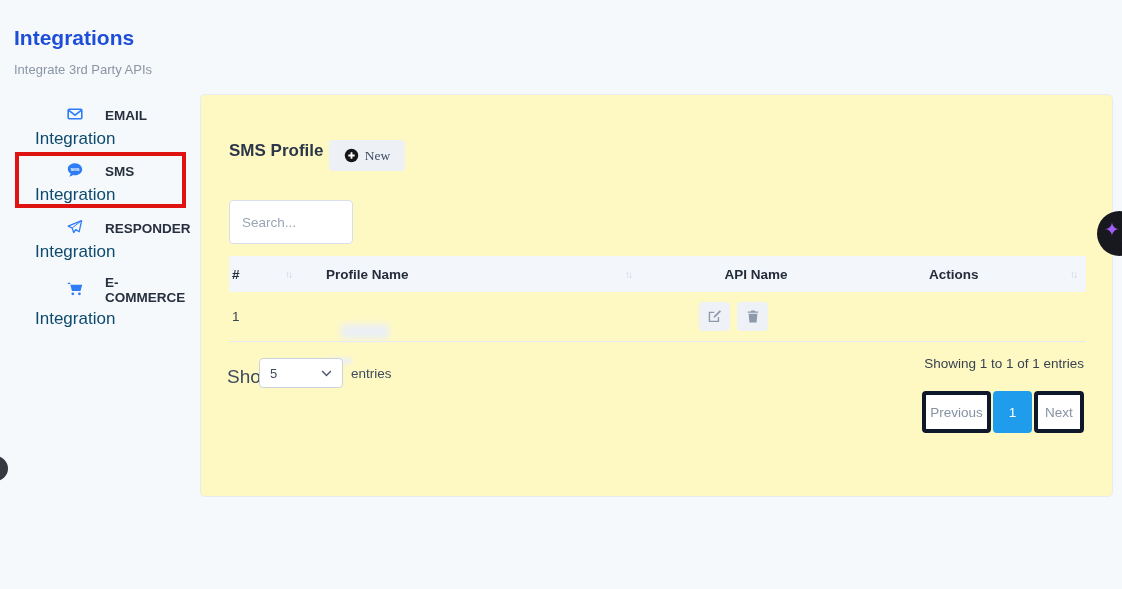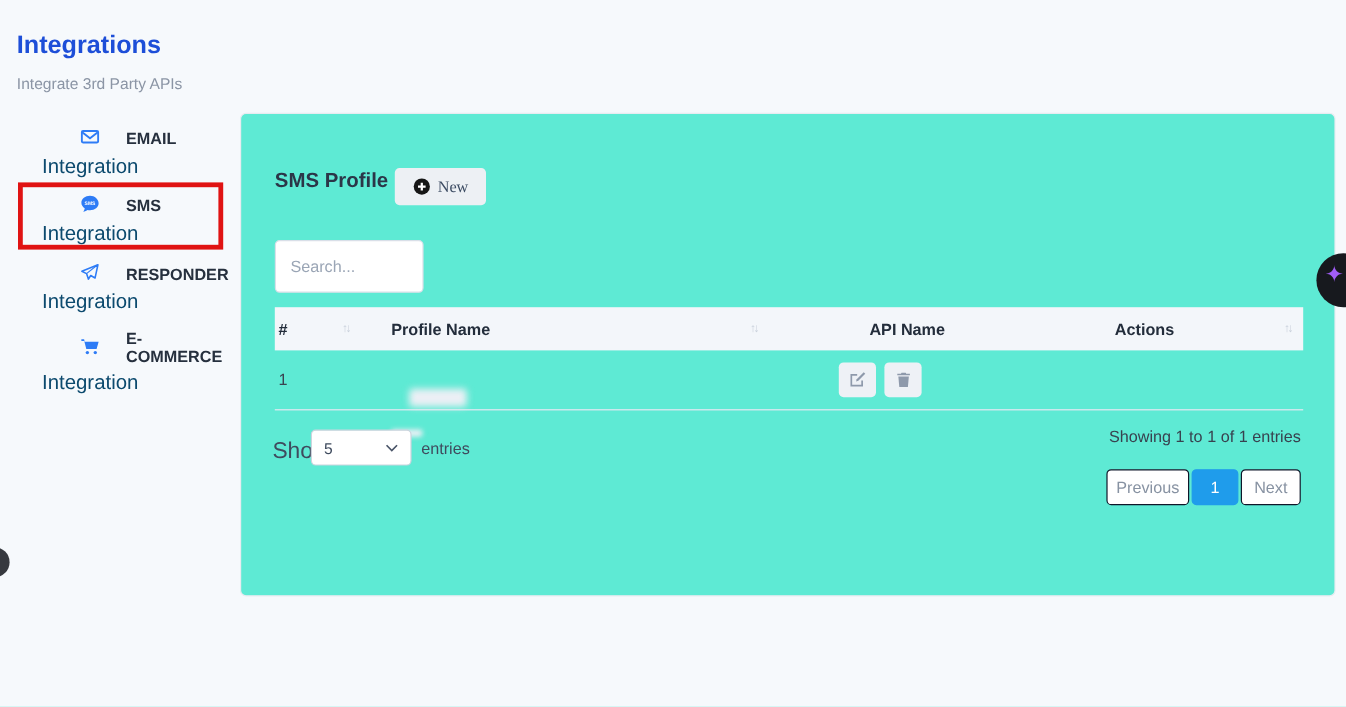--- a/index.html
+++ b/index.html
@@ -18,21 +18,21 @@
   .side-item { position:absolute; left:35px; width:160px; cursor:pointer; }
   .side-item .row1 { display:flex; align-items:center; gap:22px; font-weight:bold; font-size:13.5px; color:#26303e;margin-left:32px; }
   .side-item .row1 svg { flex:0 0 auto; }
   .side-item .sub { font-size:17px; color:#0c4a6e; margin-top:4px; }
   .si-email { top:106px; } .si-sms { top:162px; } .si-responder { top:219px; } .si-ecommerce { top:275px; }
   .highlight-box { position:absolute; left:15px; top:152px; width:171px; height:56px;
     border:4px solid #e01313; background:transparent; pointer-events:none; }
 
   
   .card { position:absolute; left:200px; top:94px; width:913px; height:403px;
-    background:#5eead4; border:1px solid #e8ecf1; border-radius:5px; }
+    background:#fef9c3; border:1px solid #e8ecf1; border-radius:5px; }
   .panel-title { position:absolute; left:28px; top:46px; font-size:17px; font-weight:bold; color:#2b3648; }
   .new-btn { position:absolute; left:128px; top:45px; width:76px; height:31px;
     background:#edf0f4; border:none; border-radius:4px; display:flex; align-items:center;
     justify-content:center; gap:6px; font-size:13.5px; color:#3d4c63; cursor:pointer;
     font-family:Liberation Serif, serif; }
   .search-input { position:absolute; left:28px; top:105px; width:124px; height:44px;
     border:1px solid #d9dfe8; border-radius:4px; padding:0 12px; font-size:13.5px; color:#3a4350;
     outline:none; font-family:"Liberation Sans", sans-serif; }
   .search-input::placeholder { color:#9aa5b5; }
 
@@ -53,21 +53,21 @@
   .act-btn + .act-btn { margin-left:7px; }
 
   
   .show-label { position:absolute; left:26px; top:271px; font-size:19px; color:#3f4b5e; }
   .entries-select { position:absolute; left:58px; top:263px; width:84px; height:30px;
     border:1px solid #ccd3dd; border-radius:4px; background:#fff; display:flex; align-items:center;
     justify-content:space-between; padding:0 10px; font-size:13px; color:#3f4b5e; cursor:pointer; }
   .entries-label { position:absolute; left:150px; top:271px; font-size:13.5px; color:#3f4b5e; }
   .info-text { position:absolute; right:28px; top:261px; font-size:13.5px; color:#38424f;margin-left:12px; }
   .pagination { position:absolute; right:28px; top:296px; display:flex; gap:2px; }
-  .pg-btn { height:30px; background:#fff; border:1px solid #0f172a; border-radius:4px;
+  .pg-btn { height:42px; background:#fff; border:4px solid #0f172a; border-radius:4px;
     display:flex; align-items:center; justify-content:center; font-size:13.5px; color:#8792a2;
     cursor:pointer; font-family:"Liberation Sans", sans-serif; }
   .pg-prev { width:69px; } .pg-next { width:50px; }
   .pg-current { width:39px; background:#1f9ceb; border-color:#1f9ceb; color:#ffffff; }
 
   
   .ai-fab { position:absolute; left:1097px; top:211px; width:45px; height:45px; border-radius:50%;
     background:#17191e; cursor:pointer; }
   .ai-fab .sp1 { position:absolute; left:7px; top:9px; font-size:19px; color:#a15df7; line-height:1; }
   .ai-fab .sp3 { position:absolute; left:24px; top:26px; font-size:9px; color:#8b5cf6; line-height:1; }

